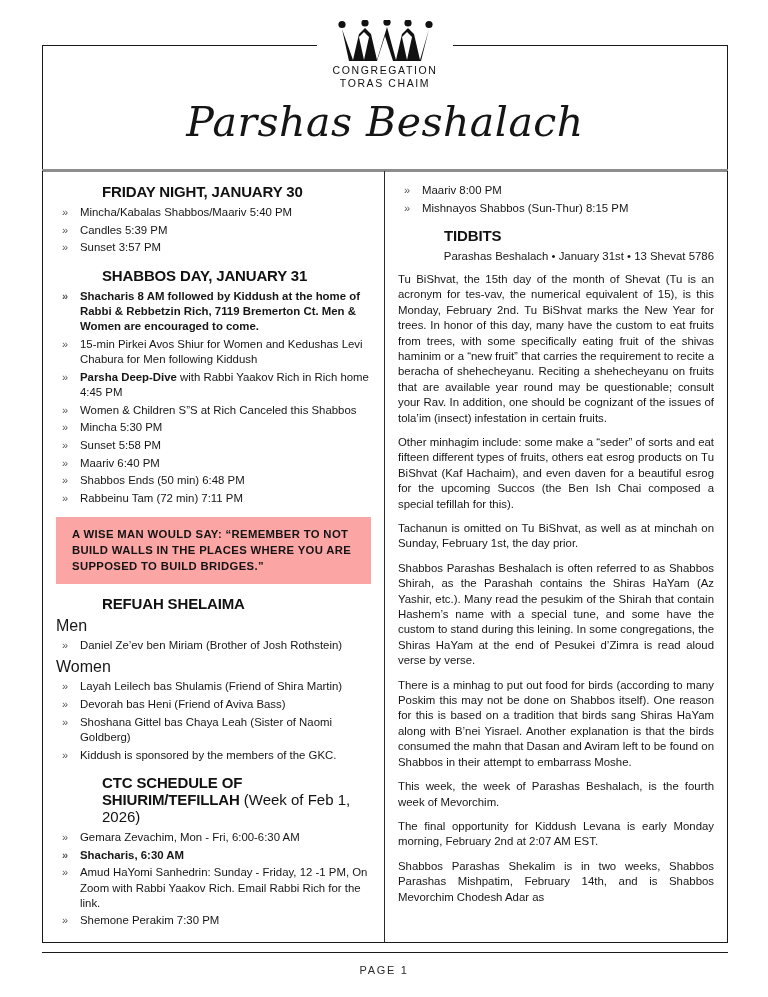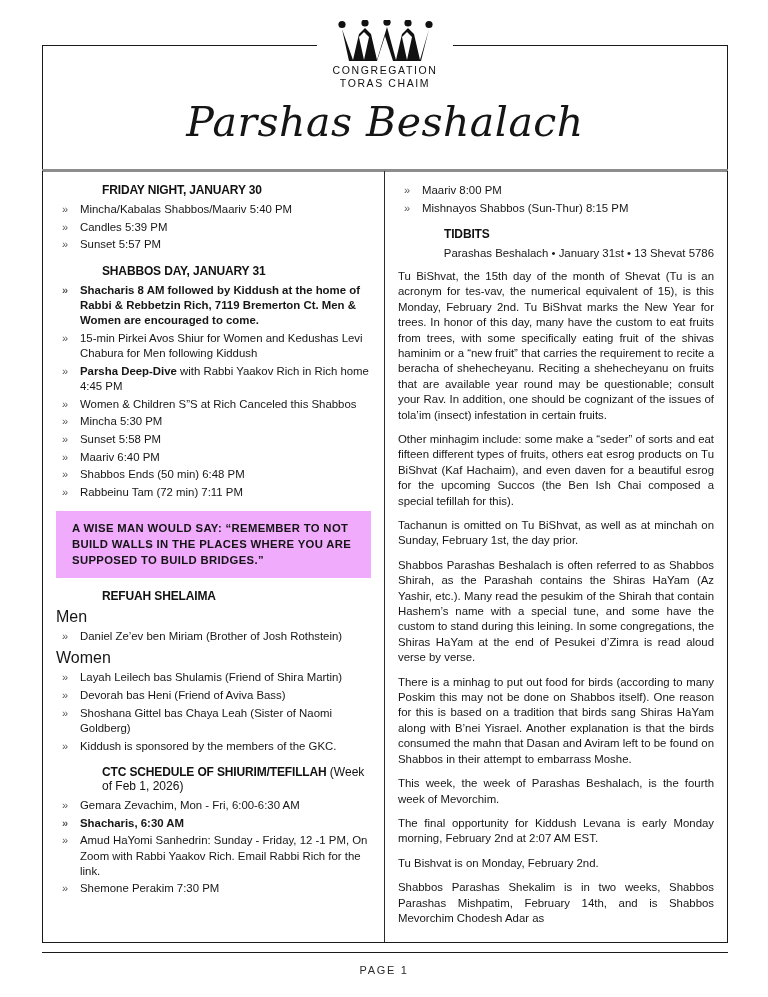--- a/index.html
+++ b/index.html
@@ -81,21 +81,21 @@
   }
   .col {
     padding: 12px 13px 0 13px;
     width: 343px;
     overflow: hidden;
   }
   .col-left { border-right: 1.1px solid #2b2b2b; }
 
   
   h2.section {
-    font-size: 12px;
+    font-size: 15px;
     font-weight: bold;
     letter-spacing: -0.15px;
     color: #111;
     margin: 11px 0 5px 0;
     text-transform: uppercase;
     padding-left: 46px;
   }
   h2.section:first-child { margin-top: 0; }
   h2.section .light {
     font-weight: normal;
@@ -137,21 +137,21 @@
     font-size: 11.4px;
     line-height: 15.4px;
     text-align: justify;
     margin-bottom: 9px;
     color: #161616;
     hyphens: auto;
   }
 
   
   .quote-box {
-    background: #f0abfc;
+    background: #fca5a5;
     padding: 9px 16px 10px 16px;
     margin: 11px 0 6px 0;
   }
   .quote-text {
     font-size: 11.3px;
     font-weight: bold;
     line-height: 16px;
     letter-spacing: 0.35px;
     color: #141414;
     text-transform: uppercase;
@@ -208,21 +208,21 @@
   <div class="rule-top"></div>
 
   <div class="content-box">
 
     <div class="col col-left">
 
       <h2 class="section">FRIDAY NIGHT, JANUARY 30</h2>
       <ul class="items" id="list-friday">
           <li><span class="chev">»</span><span>Mincha/Kabalas Shabbos/Maariv 5:40 PM</span></li>
           <li><span class="chev">»</span><span>Candles 5:39 PM</span></li>
-          <li><span class="chev">»</span><span>Sunset 5:57 PM</span></li>
+          <li><span class="chev">»</span><span>Sunset 3:57 PM</span></li>
         </ul>
 
       <h2 class="section">SHABBOS DAY, JANUARY 31</h2>
       <ul class="items" id="list-shabbos">
           <li class="bold"><span class="chev">»</span><span>Shacharis 8 AM followed by Kiddush at the home of Rabbi &amp; Rebbetzin Rich, 7119 Bremerton Ct. Men &amp; Women are encouraged to come.</span></li>
           <li><span class="chev">»</span><span>15-min Pirkei Avos Shiur for Women and Kedushas Levi Chabura for Men following Kiddush</span></li>
           <li><span class="chev">»</span><span class="b">Parsha Deep-Dive</span><span> with Rabbi Yaakov Rich in Rich home 4:45 PM</span></li>
           <li><span class="chev">»</span><span>Women &amp; Children S”S at Rich Canceled this Shabbos</span></li>
           <li><span class="chev">»</span><span>Mincha 5:30 PM</span></li>
           <li><span class="chev">»</span><span>Sunset 5:58 PM</span></li>
@@ -272,21 +272,20 @@
       <div class="tidbit-date">Parashas Beshalach • January 31st • 13 Shevat 5786</div>
 
       <div id="tidbits-paras">
           <p class="para">Tu BiShvat, the 15th day of the month of Shevat (Tu is an acronym for tes-vav, the numerical equivalent of 15), is this Monday, February 2nd. Tu BiShvat marks the New Year for trees. In honor of this day, many have the custom to eat fruits from trees, with some specifically eating fruit of the shivas haminim or a “new fruit” that carries the requirement to recite a beracha of shehecheyanu. Reciting a shehecheyanu on fruits that are available year round may be questionable; consult your Rav. In addition, one should be cognizant of the issues of tola’im (insect) infestation in certain fruits.</p>
           <p class="para">Other minhagim include: some make a “seder” of sorts and eat fifteen different types of fruits, others eat esrog products on Tu BiShvat (Kaf Hachaim), and even daven for a beautiful esrog for the upcoming Succos (the Ben Ish Chai composed a special tefillah for this).</p>
           <p class="para">Tachanun is omitted on Tu BiShvat, as well as at minchah on Sunday, February 1st, the day prior.</p>
           <p class="para">Shabbos Parashas Beshalach is often referred to as Shabbos Shirah, as the Parashah contains the Shiras HaYam (Az Yashir, etc.). Many read the pesukim of the Shirah that contain Hashem’s name with a special tune, and some have the custom to stand during this leining. In some congregations, the Shiras HaYam at the end of Pesukei d’Zimra is read aloud verse by verse.</p>
           <p class="para">There is a minhag to put out food for birds (according to many Poskim this may not be done on Shabbos itself). One reason for this is based on a tradition that birds sang Shiras HaYam along with B’nei Yisrael. Another explanation is that the birds consumed the mahn that Dasan and Aviram left to be found on Shabbos in their attempt to embarrass Moshe.</p>
           <p class="para">This week, the week of Parashas Beshalach, is the fourth week of Mevorchim.</p>
           <p class="para">The final opportunity for Kiddush Levana is early Monday morning, February 2nd at 2:07 AM EST.</p>
-          <p class="para">Tu Bishvat is on Monday, February 2nd.</p>
           <p class="para">Shabbos Parashas Shekalim is in two weeks, Shabbos Parashas Mishpatim, February 14th,  and is Shabbos Mevorchim Chodesh Adar as</p>
         </div>
 
     </div>
 
   </div>
 
   <div class="footer-rule"></div>
   <div class="footer-text">PAGE 1</div>
 

